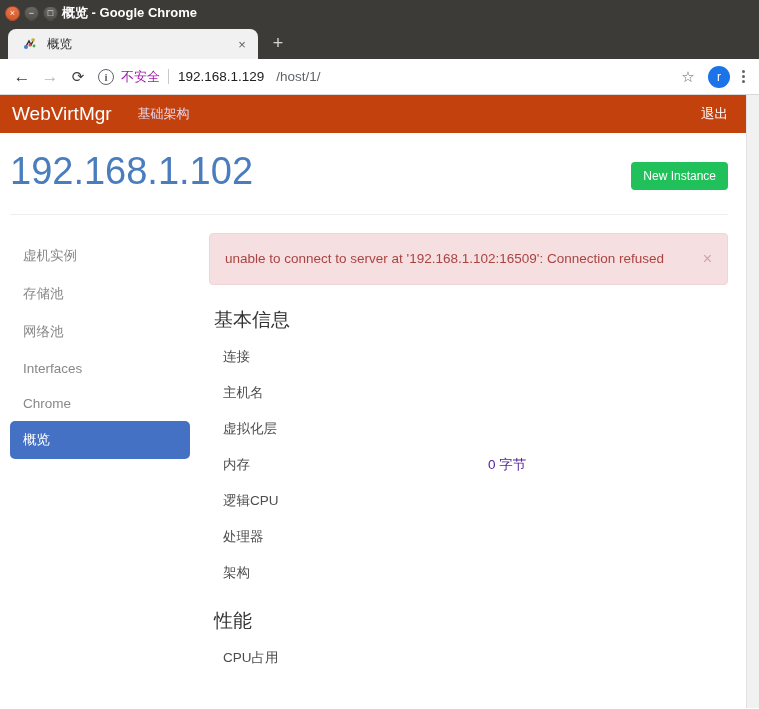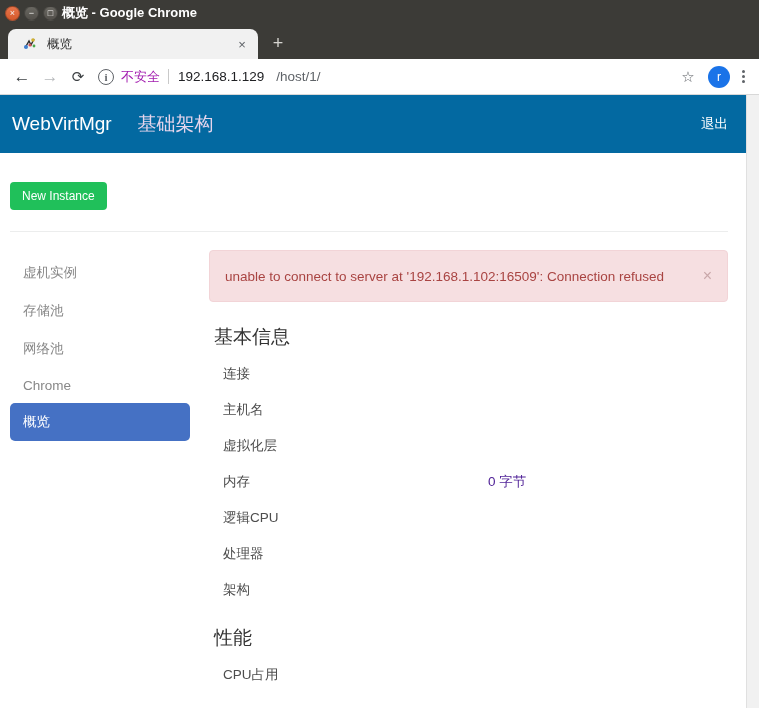--- a/index.html
+++ b/index.html
@@ -152,35 +152,35 @@
   .scrollbar-track {
     position: absolute;
     top: 0; right: 0;
     width: 13px; height: 613px;
     background: #f1f1f1;
     border-left: 1px solid #e0e0e0;
   }
 
   
   .navbar {
-    height: 58px;
-    background: #0369a1;
+    height: 38px;
+    background: #c2410c;
     display: flex;
     align-items: center;
     padding: 0 18px 0 12px;
   }
   .brand {
     color: #ffffff;
     font-size: 19px;
     margin-right: 26px;
     white-space: nowrap;
   }
   .nav-link {
     color: #e6d5ec;
-    font-size: 19px;
+    font-size: 13px;
     white-space: nowrap;
   }
   .nav-spacer { flex: 1; }
   .nav-right { color: #ffffff; font-size: 13.5px; }
 
   
   .page-head {
     padding: 18px 18px 0 10px;
   }
   .page-title {
@@ -327,31 +327,33 @@
 
     <div class="navbar">
       <div class="brand">WebVirtMgr</div>
       <div class="nav-link">基础架构</div>
       <div class="nav-spacer"></div>
       <div class="nav-right">退出</div>
     </div>
 
     <div class="page-head">
       <div class="head-row">
+        <h1 class="page-title">192.168.1.102</h1>
         <button class="btn-new">New Instance</button>
       </div>
     </div>
     <hr class="hr">
 
     <div class="content">
 
       <div class="sidebar">
         <div class="side-item">虚机实例</div>
         <div class="side-item">存储池</div>
         <div class="side-item">网络池</div>
+        <div class="side-item">Interfaces</div>
         <div class="side-item">Chrome</div>
         <div class="side-item active">概览</div>
       </div>
 
       <div class="main">
 
         <div class="alert">
           <div class="alert-text">unable to connect to server at '192.168.1.102:16509': Connection refused</div>
           <div class="alert-close">×</div>
         </div>

